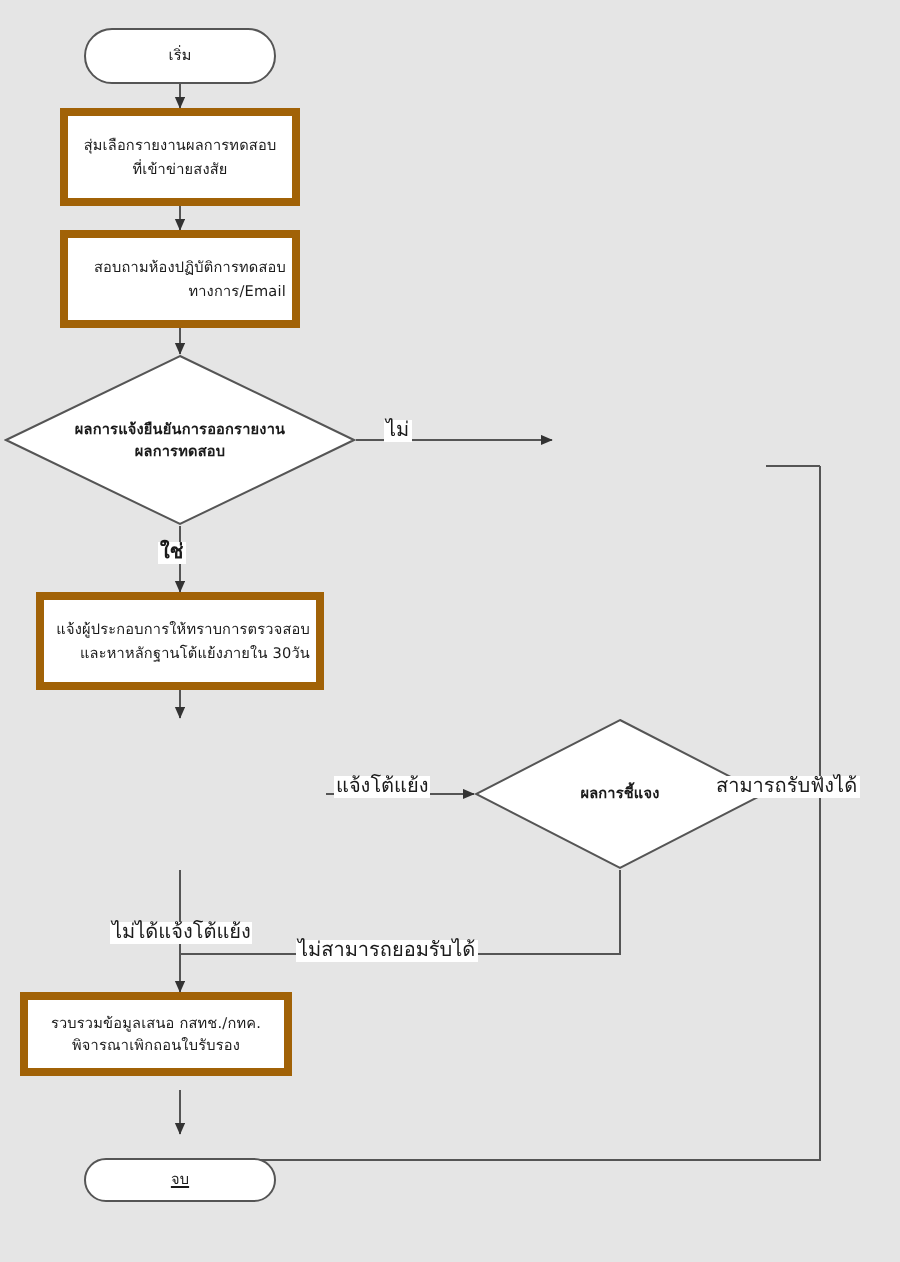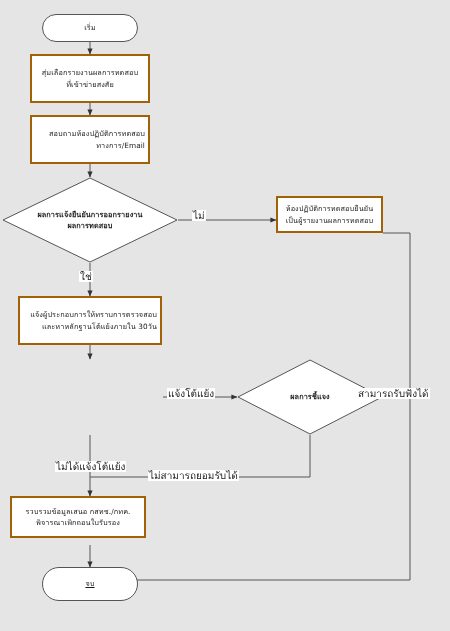--- a/index.html
+++ b/index.html
@@ -37,21 +37,21 @@
     line-height: 1.55;
     letter-spacing: 0.1px;
   }
   .node .txt {
     display: block;
     width: 100%;
     padding: 0 3px;
     white-space: pre-line;
   }
   .proc {
-    border: 2px solid #a16207;
+    border: 4px solid #a16207;
     background: #ffffff;
   }
   .term {
     border: 1px solid #555555;
     background: #ffffff;
     border-radius: 999px;
   }
   .dia {
     background: transparent;
     border: none;
@@ -133,50 +133,46 @@
   </div>
 
   <div class="node dia" style="left:2px; top:177px; width:176px; height:86px;">
     <svg class="diashape" viewBox="0 0 176 86" preserveAspectRatio="none">
       <polygon points="88,1 175,43 88,85 1,43" fill="#ffffff" stroke="#555555" stroke-width="1"></polygon>
     </svg>
     <span class="txt">ผลการแจ้งยืนยันการออกรายงาน
 ผลการทดสอบ</span>
   </div>
 
-  <div class="node proc" style="left:276px; top:196px; width:107px; height:37px;">
-    <span class="txt">ห้องปฏิบัติการทดสอบยืนยัน
-เป็นผู้รายงานผลการทดสอบ</span>
-  </div>
 
   <div class="node proc" style="left:18px; top:296px; width:144px; height:49px;text-align:right;">
     <span class="txt">แจ้งผู้ประกอบการให้ทราบการตรวจสอบ
 และหาหลักฐานโต้แย้งภายใน 30วัน</span>
   </div>
 
 
   <div class="node dia" style="left:237px; top:359px; width:146px; height:76px;">
     <svg class="diashape" viewBox="0 0 146 76" preserveAspectRatio="none">
       <polygon points="73,1 145,38 73,75 1,38" fill="#ffffff" stroke="#555555" stroke-width="1"></polygon>
     </svg>
     <span class="txt">ผลการชี้แจง</span>
   </div>
 
   <div class="node proc" style="left:10px; top:496px; width:136px; height:42px;">
     <span class="txt">รวบรวมข้อมูลเสนอ กสทช./กทค.
 พิจารณาเพิกถอนใบรับรอง</span>
   </div>
 
-  <div class="node term" style="left:42px; top:567px; width:96px; height:34px;text-decoration:underline;">
+  <div class="node term" style="left:42px; top:579px; width:96px; height:22px;text-decoration:underline;">
     <span class="txt">จบ</span>
   </div>
 
   <div class="edge-label" style="left:192px; top:210px;">ไม่</div>
 
-  <div class="edge-label" style="left:79px; top:271px;">ใช่</div>
+  <div class="edge-label" style="left:79px; top:271px;font-weight:bold;">ใช่</div>
 
   <div class="edge-label" style="left:167px; top:388px;">แจ้งโต้แย้ง</div>
 
   <div class="edge-label" style="left:357px; top:388px;">สามารถรับฟังได้</div>
 
   <div class="edge-label" style="left:55px; top:461px;">ไม่ได้แจ้งโต้แย้ง</div>
 
   <div class="edge-label" style="left:148px; top:470px;">ไม่สามารถยอมรับได้</div>
 
 </div>

